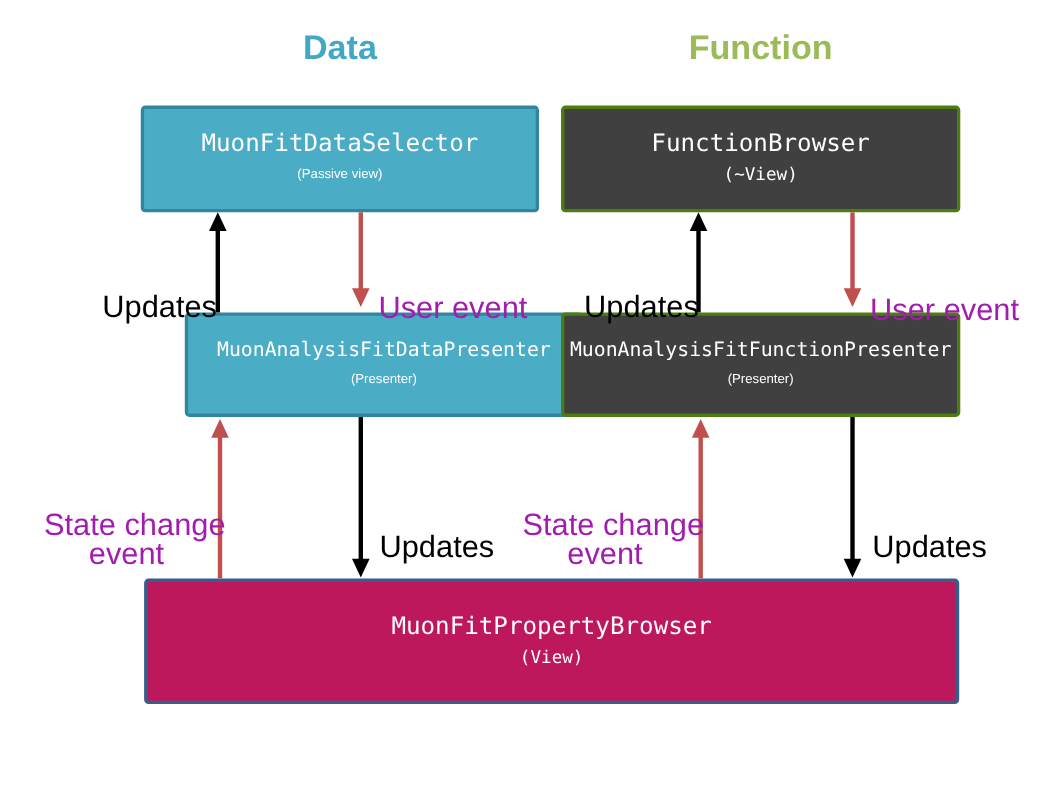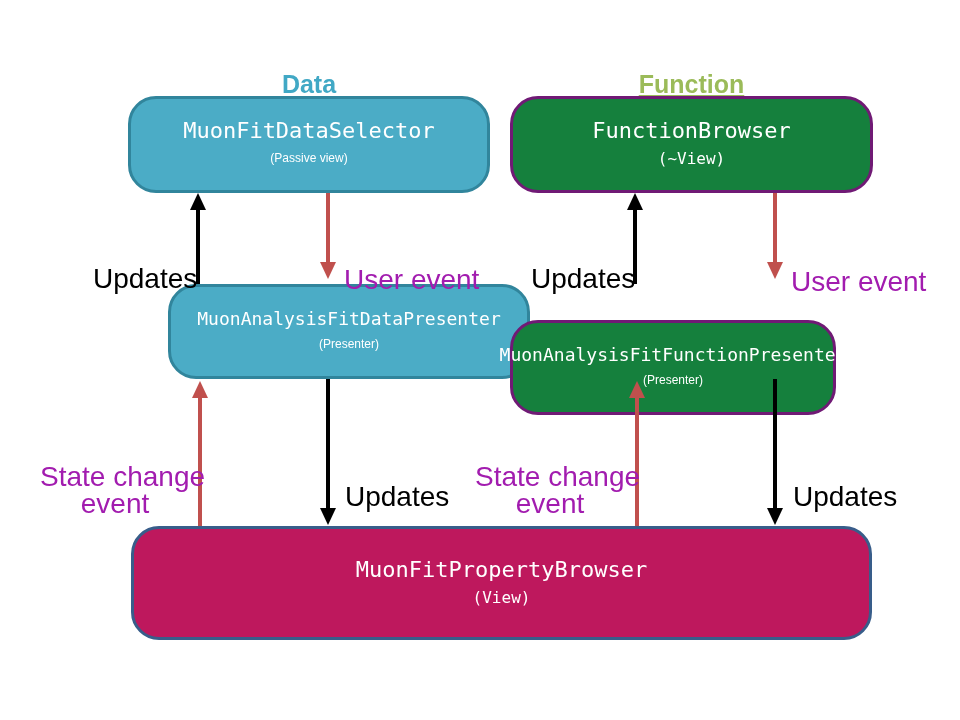--- a/index.html
+++ b/index.html
@@ -9,55 +9,54 @@
     font-family: "Liberation Sans", sans-serif;
     position: relative;
     overflow: hidden;
   }
   .canvas { position: absolute; inset: 0; width: 960px; height: 720px; }
 
   
   .col-header {
     position: absolute;
     top: 26px;
-    font-size: 25px;
+    font-size: 31px;
     font-weight: bold;
     text-align: center;
-    margin-top: 44px;
   }
   .col-header.data { left: 128px; width: 362px; color: #41a8c5; }
-  .col-header.function { left: 510px; width: 363px; color: #9bbb59; text-decoration: underline; }
+  .col-header.function { left: 510px; width: 363px; color: #9bbb59; }
 
   
   .node {
     position: absolute;
-    border-radius: 28px;
+    border-radius: 4px;
     display: flex;
     flex-direction: column;
     align-items: center;
     justify-content: center;
     color: #ffffff;
     text-align: center;
     box-sizing: border-box;
   }
   .node .title {
     font-family: "DejaVu Sans Mono", monospace;
     white-space: nowrap;
   }
   .node .subtitle { white-space: nowrap; }
   .subtitle.mono { font-family: "DejaVu Sans Mono", monospace; }
 
   .teal  { background: #4bacc6; border: 3px solid #31859c; }
-  .green { background: #15803d; border: 3px solid #701a75; }
+  .green { background: #404040; border: 3px solid #4d7c0f; }
   .blue  { background: #be185d; border: 3px solid #385d8a; }
 
   .node.data-view          { left: 128px; top:  96px; width: 362px; height: 97px; }
   .node.function-view      { left: 510px; top:  96px; width: 363px; height: 97px; }
   .node.data-presenter     { left: 128px; top: 284px; width: 362px; height: 95px; margin-left: 40px; }
-  .node.function-presenter { left: 510px; top: 284px; width: 326px; height: 95px; margin-top: 36px; }
+  .node.function-presenter { left: 510px; top: 284px; width: 363px; height: 95px; }
   .node.model              { left: 131px; top: 526px; width: 741px; height: 114px; }
 
   .node.data-view .title,
   .node.function-view .title,
   .node.model .title { font-size: 22px; line-height: 28px; }
   .node.data-presenter .title,
   .node.function-presenter .title { font-size: 18px; line-height: 25px; }
   .node .subtitle { font-size: 12px; line-height: 27px; }
   .subtitle.mono { font-size: 16px; }
 

